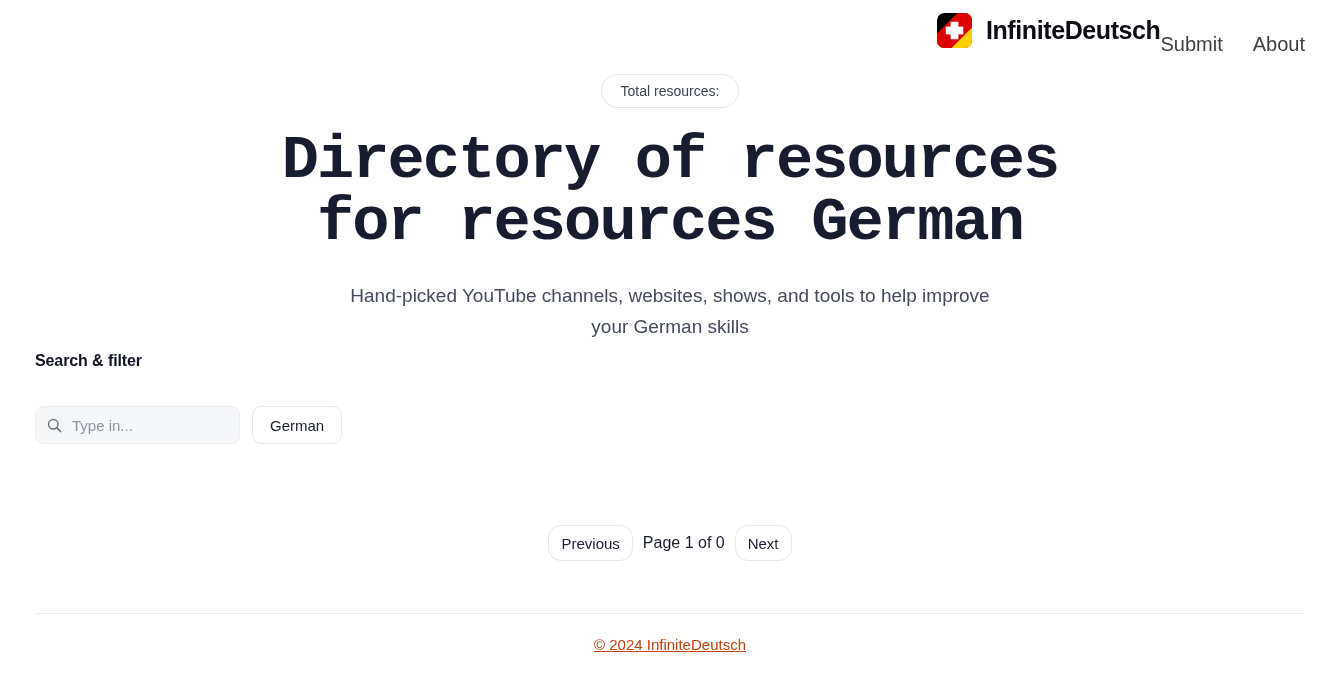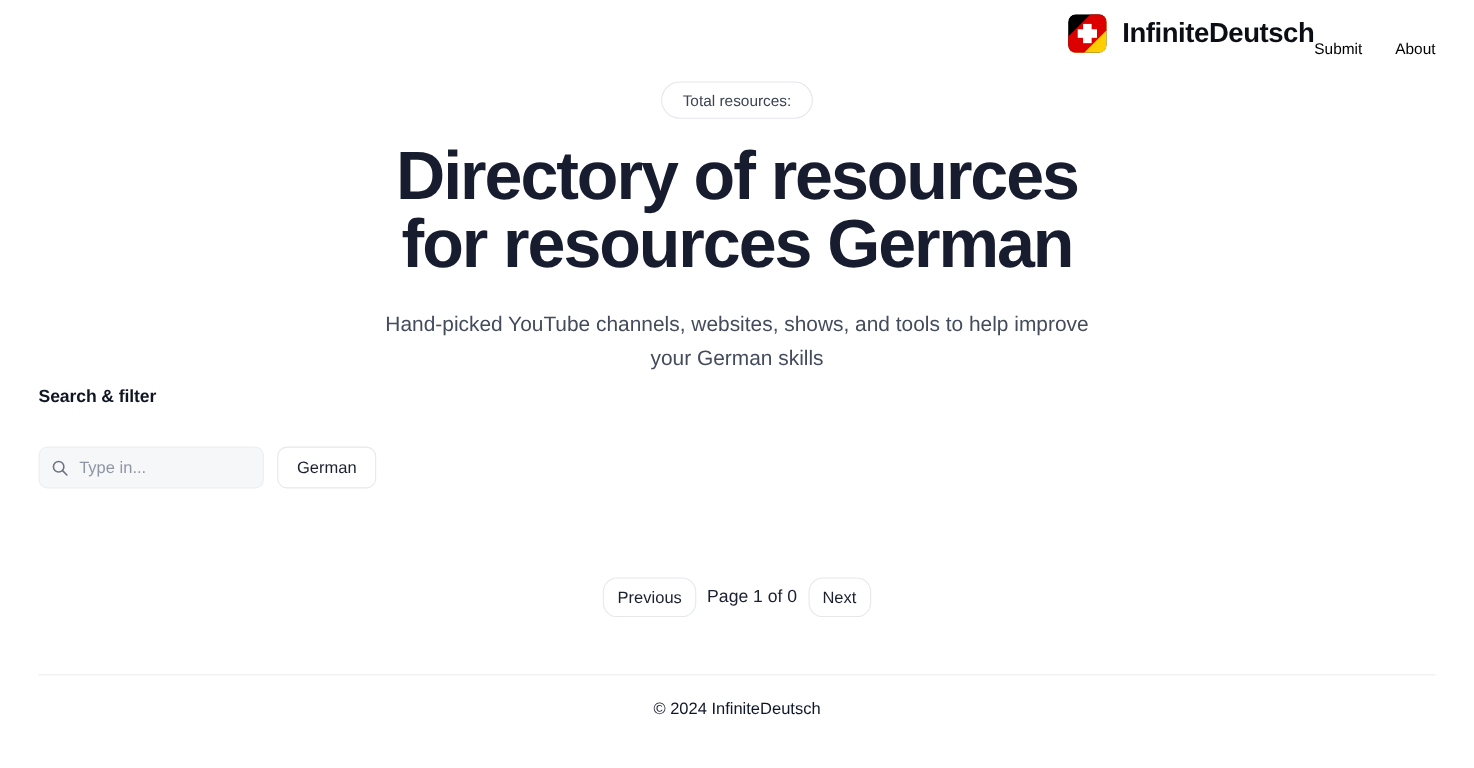--- a/index.html
+++ b/index.html
@@ -58,22 +58,22 @@
     white-space: nowrap;
   }
 
   .nav-links {
     display: flex;
     align-items: center;
     gap: 30px;
   }
 
   .nav-link {
-    font-size: 14px;
-    color: #000000;
+    font-size: 20px;
+    color: #404040;
     text-decoration: none;
     white-space: nowrap;
     margin-top: 28px;
   }
 
   
   .hero {
     position: absolute;
     top: 60px;
     left: 0;
@@ -101,20 +101,21 @@
     white-space: nowrap;
   }
 
   .hero-title {
     margin-top: 22px;
     font-size: 62px;
     line-height: 1.0;
     font-weight: bold;
     letter-spacing: -1.9px;
     color: #171c2e;
+    font-family: Liberation Mono, monospace;
   }
 
   .hero-title-line { display: block; }
 
   .hero-sub {
     margin: 26px auto 0 auto;
     width: 680px;
     font-size: 19px;
     line-height: 1.65;
     color: #434b5c;
@@ -236,22 +237,23 @@
     top: 613px;
     left: 35px;
     width: 1270px;
     border-top: 1px solid #ebedef;
     text-align: center;
   }
 
   .footer-text {
     margin-top: 22px;
     font-size: 15px;
-    color: #0f172a;
-    white-space: nowrap;
+    color: #c2410c;
+    white-space: nowrap;
+    text-decoration: underline;
   }
 </style>
 </head>
 <body>
 
 <div class="page">
 
   <div class="site-header">
     <a class="brand" href="#">
       <svg class="brand-logo" viewBox="0 0 36 36">

